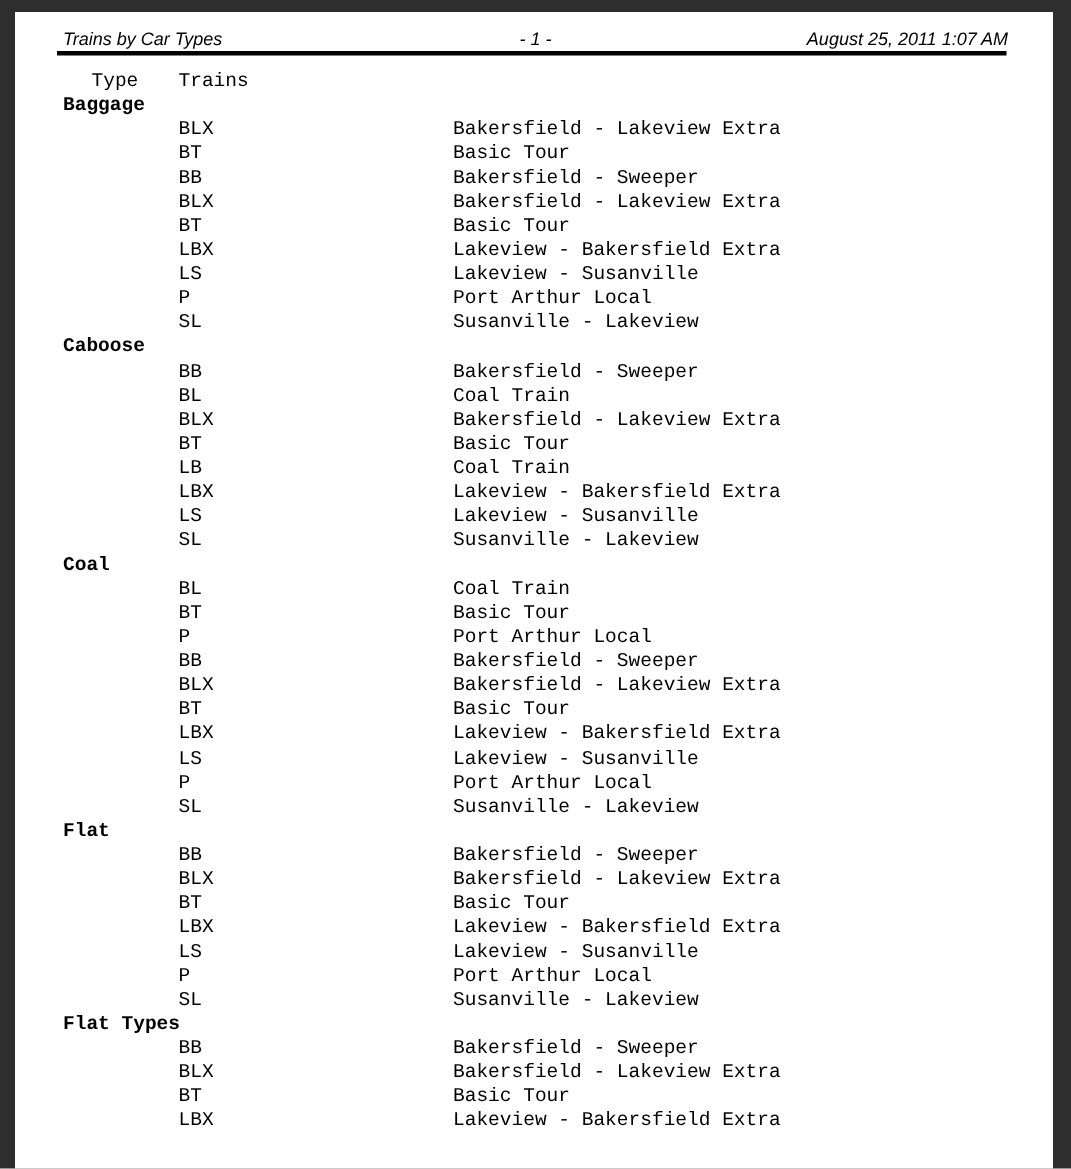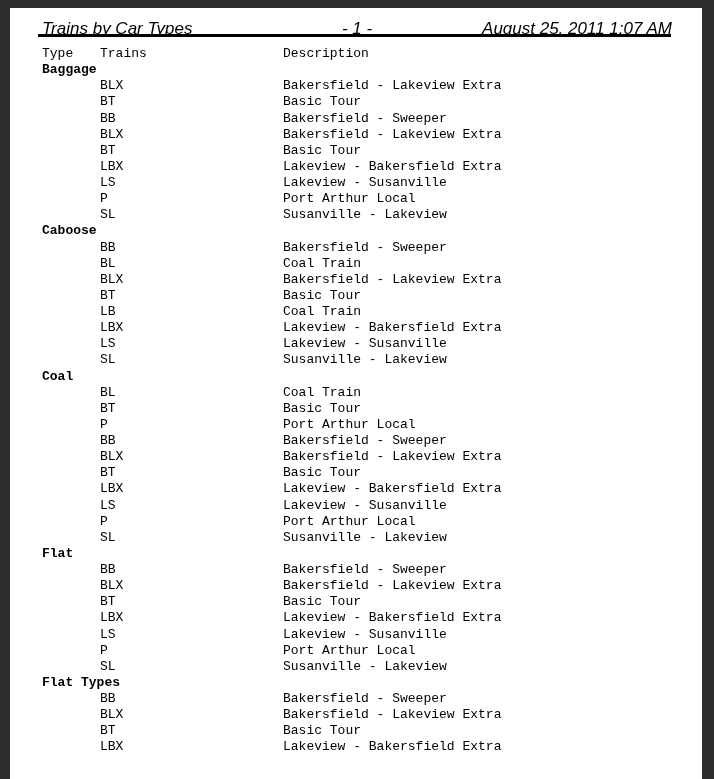--- a/index.html
+++ b/index.html
@@ -26,21 +26,21 @@
   
   .report-header {
     position: absolute;
     left: 28px;
     top: 11px;
     width: 634px;
     height: 17px;
     display: flex;
     align-items: baseline;
     font-style: italic;
-    font-size: 17px;
+    font-size: 12px;
     color: #000;
     white-space: nowrap;
   }
   .report-header .title {
     flex: 1 1 0;
     text-align: left;
     padding-left: 4px;
   }
   .report-header .pageno {
     flex: 0 0 auto;
@@ -67,20 +67,21 @@
     font-family: "Liberation Mono", "DejaVu Sans Mono", monospace;
     font-size: 13px;
     color: #000;
     white-space: nowrap;
   }
   .mono-row {
     height: 16.13px;
     line-height: 16.13px;
     display: grid;
     grid-template-columns: 58px 183px 1fr;
+    margin-left: 19px;
   }
   .mono-row .c1 { grid-column: 1; }
   .mono-row .c2 { grid-column: 2; }
   .mono-row .c3 { grid-column: 3; }
   .group-row {
     height: 16.13px;
     line-height: 16.13px;
     font-weight: bold;
   }
 </style>
@@ -94,21 +95,20 @@
     <span class="pageno">- 1 -</span>
     <span class="stamp">August 25, 2011 1:07 AM</span>
   </div>
 
   <div class="header-rule"></div>
 
   <div class="report-body">
     <div class="mono-row">
       <span class="c1">Type</span>
       <span class="c2">Trains</span>
-      <span class="c3">Description</span>
     </div>
     <div id="rows">
         <div class="group-row">Baggage</div>
         <div class="mono-row">
           <span class="c1"></span>
           <span class="c2">BLX</span>
           <span class="c3">Bakersfield - Lakeview Extra</span>
         </div>
         <div class="mono-row">
           <span class="c1"></span>

